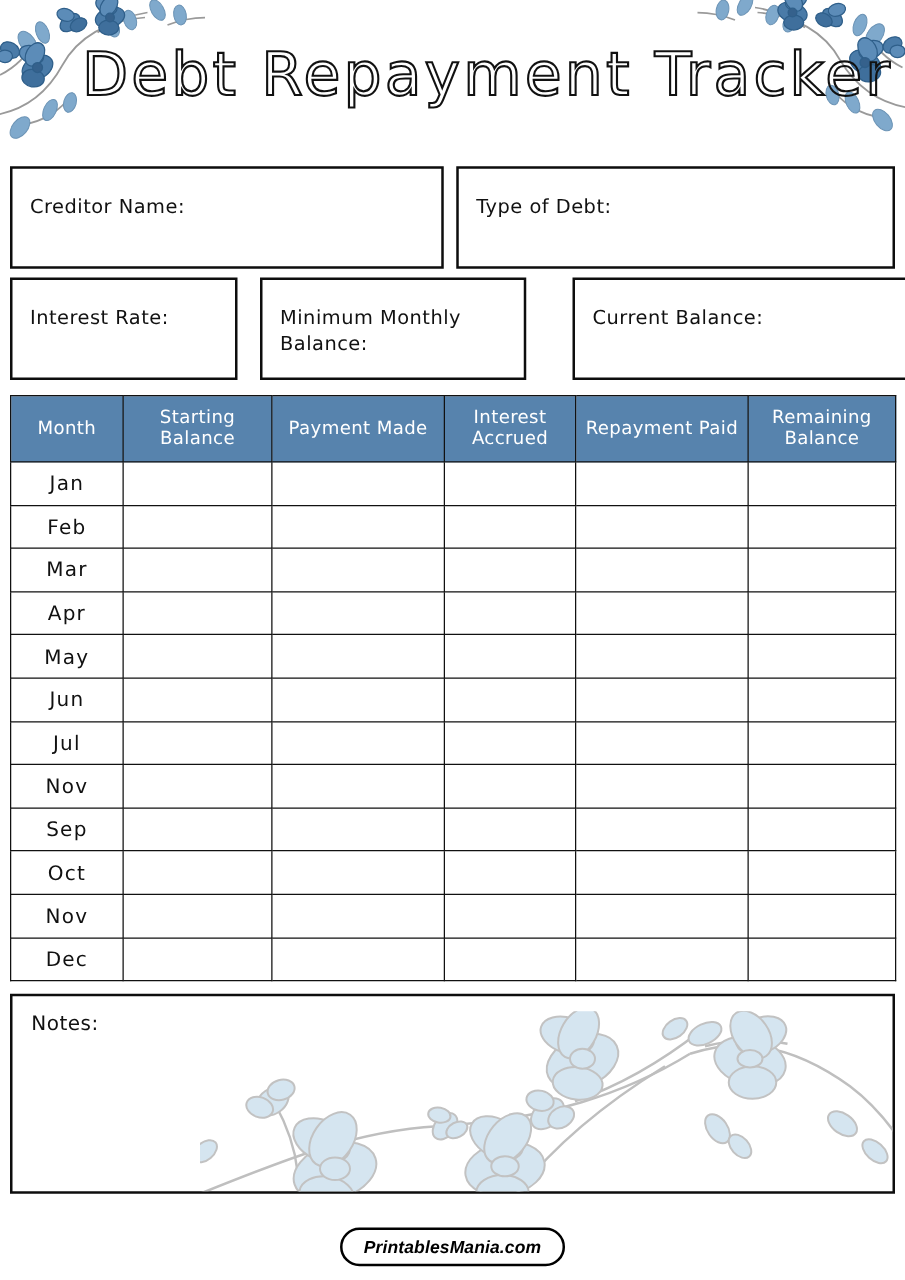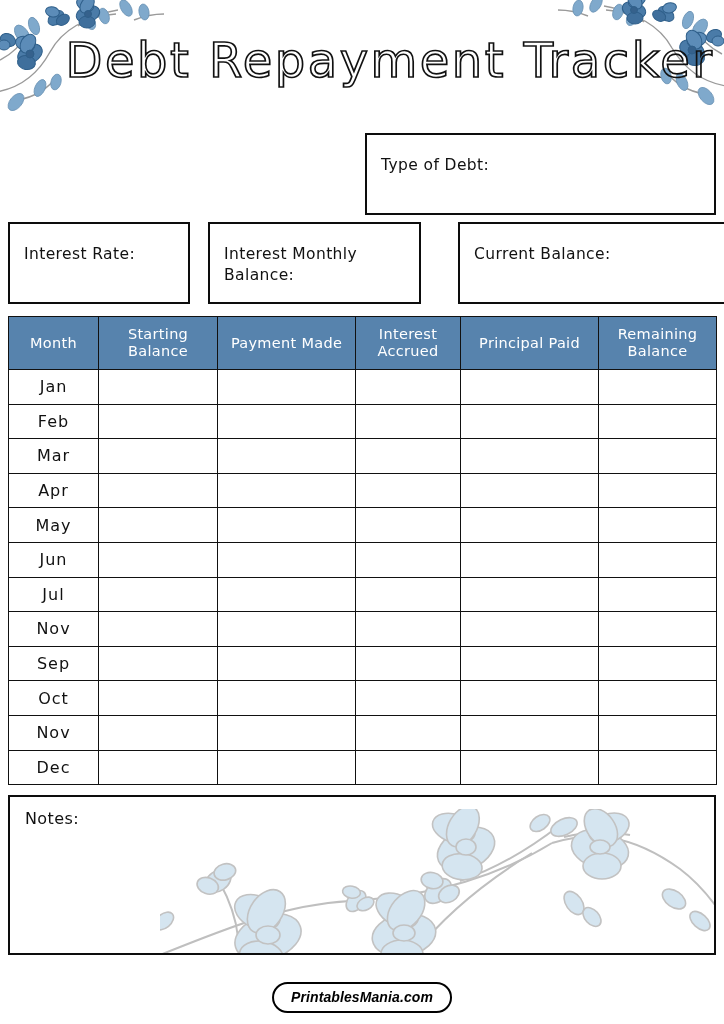--- a/index.html
+++ b/index.html
@@ -266,31 +266,34 @@
         <ellipse cx="0" cy="0" rx="8" ry="6" transform="rotate(-30)"></ellipse>
         <ellipse cx="4" cy="5" rx="6" ry="5" fill="#5c8cb8"></ellipse>
       </g>
     </g>
   </svg>
 
   <div class="page-title">Debt Repayment Tracker</div>
 </div>
 
 <div class="fields-row1">
+  <div class="fbox" id="fb-creditor">
+    <span class="flabel">Creditor Name:</span>
+  </div>
   <div class="fbox" id="fb-type">
     <span class="flabel">Type of Debt:</span>
   </div>
 </div>
 
 <div class="fields-row2">
   <div class="fbox" id="fb-interest">
     <span class="flabel">Interest Rate:</span>
   </div>
   <div class="fbox" id="fb-minimum">
-    <span class="flabel">Interest Monthly Balance:</span>
+    <span class="flabel">Minimum Monthly Balance:</span>
   </div>
   <div class="fbox" id="fb-current">
     <span class="flabel">Current Balance:</span>
   </div>
 </div>
 
 <table class="tracker-table">
   <colgroup>
     <col class="col-month">
       <col class="col-start">
@@ -298,21 +301,21 @@
     <col class="col-int">
       <col class="col-prin">
       <col class="col-remain">
   </colgroup>
   <thead>
     <tr>
       <th>Month</th>
       <th>Starting Balance</th>
       <th>Payment Made</th>
       <th>Interest Accrued</th>
-      <th>Principal Paid</th>
+      <th>Repayment Paid</th>
       <th>Remaining Balance</th>
     </tr>
   </thead>
   <tbody id="table-body">
       <tr>
         <td class="month-cell">Jan</td>
         <td></td>
         <td></td>
         <td></td>
         <td></td>

